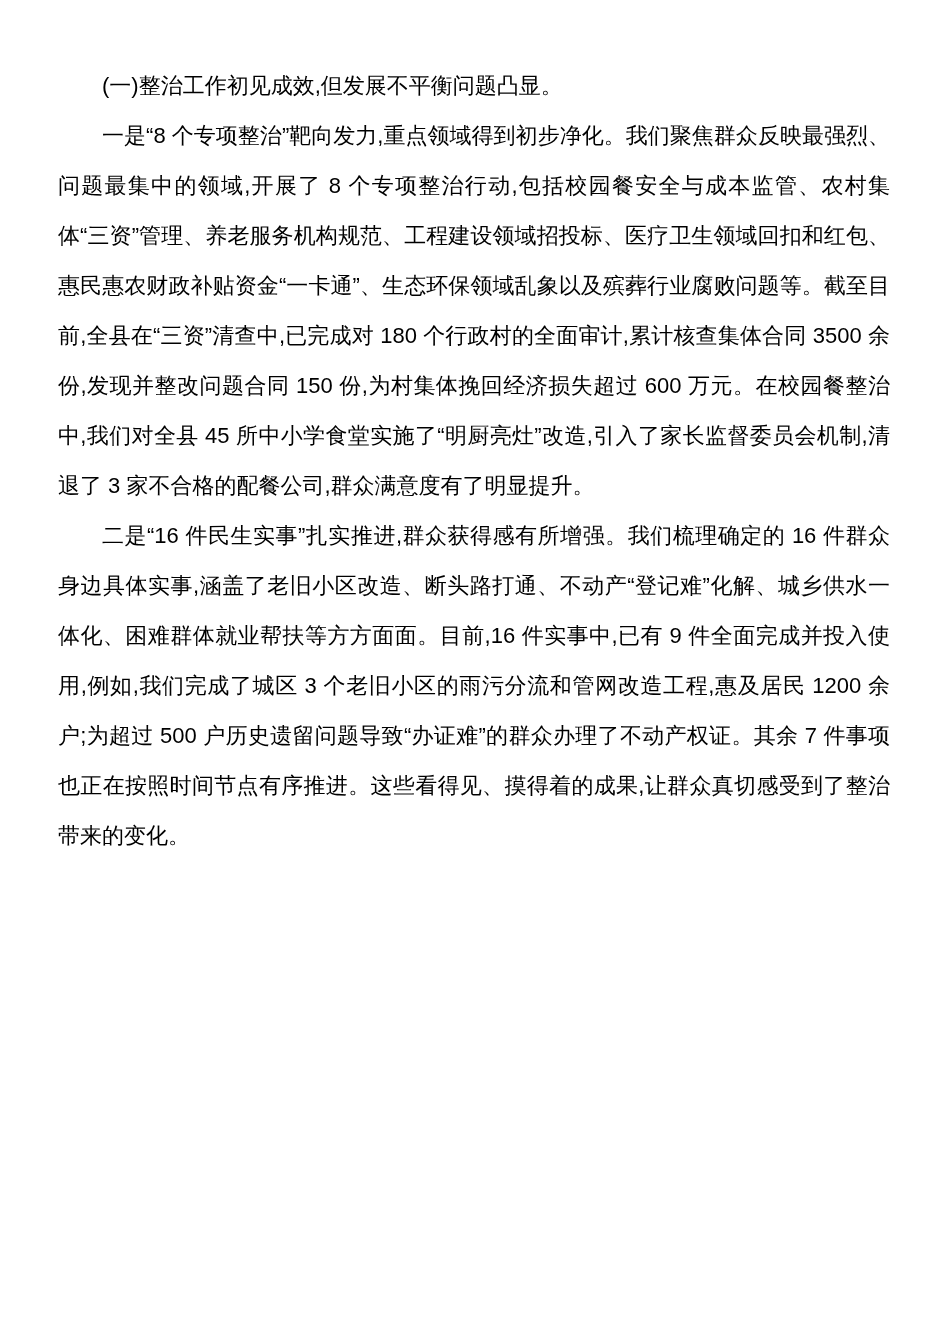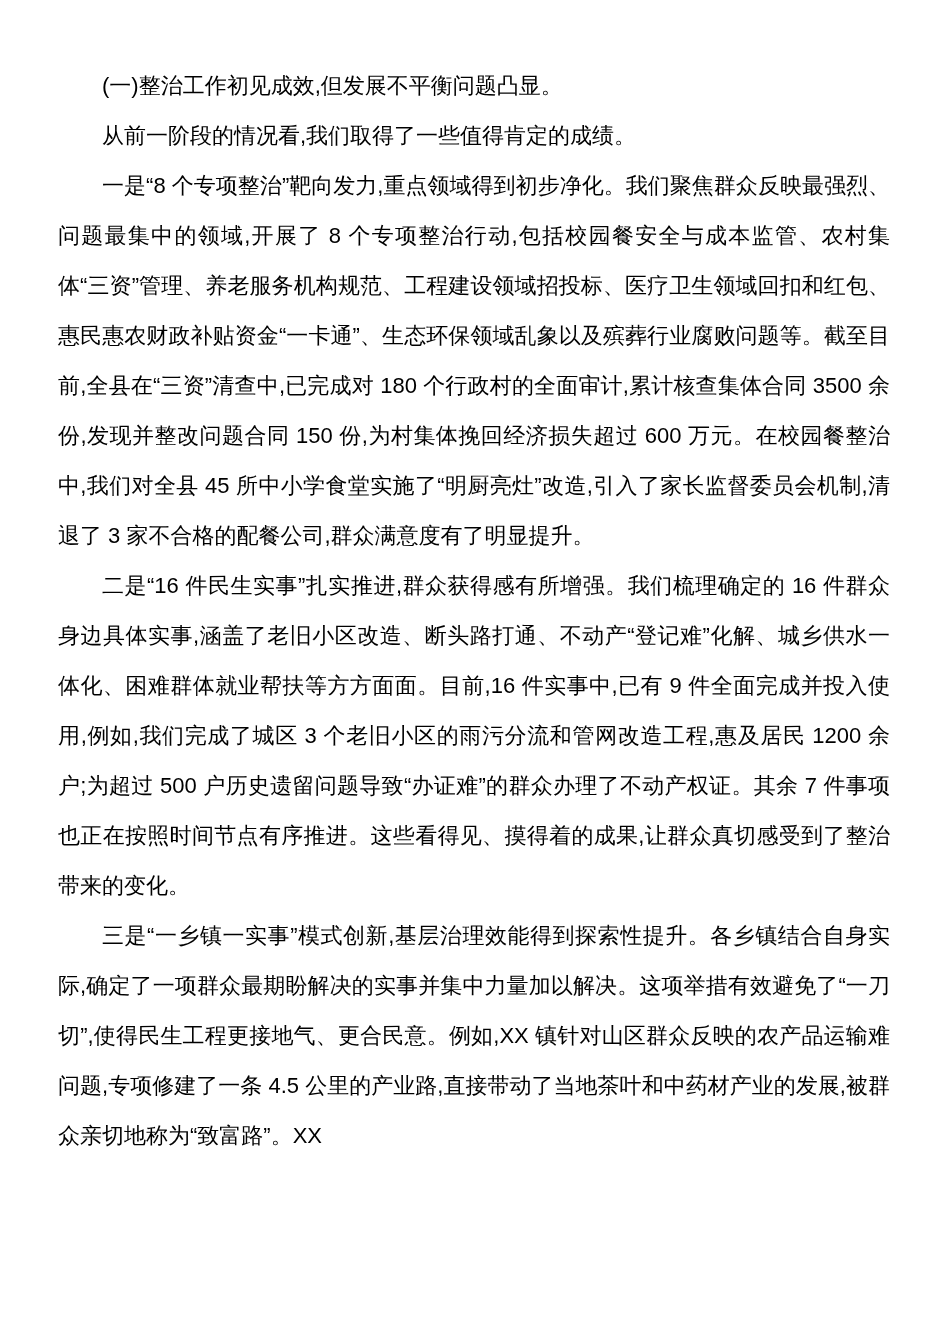--- a/index.html
+++ b/index.html
@@ -31,21 +31,19 @@
     font-weight: 400;
   }
 </style>
 </head>
 <body>
 
 <div class="page">
 
   <p class="para"><span>(一)整治工作初见成效,但发展不平衡问题凸显。</span></p>
 
-  <p class="para"><span>从前一阶段的情况看,我们取得了一些值得肯定的成绩。</span></p>
 
   <p class="para"><span class="bold-lead">一是</span><span>“8 个专项整治”靶向发力,重点领域得到初步净化。我们聚焦群众反映最强烈、问题最集中的领域,开展了 8 个专项整治行动,包括校园餐安全与成本监管、农村集体“三资”管理、养老服务机构规范、工程建设领域招投标、医疗卫生领域回扣和红包、惠民惠农财政补贴资金“一卡通”、生态环保领域乱象以及殡葬行业腐败问题等。截至目前,全县在“三资”清查中,已完成对 180 个行政村的全面审计,累计核查集体合同 3500 余份,发现并整改问题合同 150 份,为村集体挽回经济损失超过 600 万元。在校园餐整治中,我们对全县 45 所中小学食堂实施了“明厨亮灶”改造,引入了家长监督委员会机制,清退了 3 家不合格的配餐公司,群众满意度有了明显提升。</span></p>
 
   <p class="para"><span class="bold-lead">二是</span><span>“16 件民生实事”扎实推进,群众获得感有所增强。我们梳理确定的 16 件群众身边具体实事,涵盖了老旧小区改造、断头路打通、不动产“登记难”化解、城乡供水一体化、困难群体就业帮扶等方方面面。目前,16 件实事中,已有 9 件全面完成并投入使用,例如,我们完成了城区 3 个老旧小区的雨污分流和管网改造工程,惠及居民 1200 余户;为超过 500 户历史遗留问题导致“办证难”的群众办理了不动产权证。其余 7 件事项也正在按照时间节点有序推进。这些看得见、摸得着的成果,让群众真切感受到了整治带来的变化。</span></p>
 
-  <p class="para"><span class="bold-lead">三是</span><span>“一乡镇一实事”模式创新,基层治理效能得到探索性提升。各乡镇结合自身实际,确定了一项群众最期盼解决的实事并集中力量加以解决。这项举措有效避免了“一刀切”,使得民生工程更接地气、更合民意。例如,XX 镇针对山区群众反映的农产品运输难问题,专项修建了一条 4.5 公里的产业路,直接带动了当地茶叶和中药材产业的发展,被群众亲切地称为“致富路”。XX</span></p>
 
 </div>
 
 </body></html>

